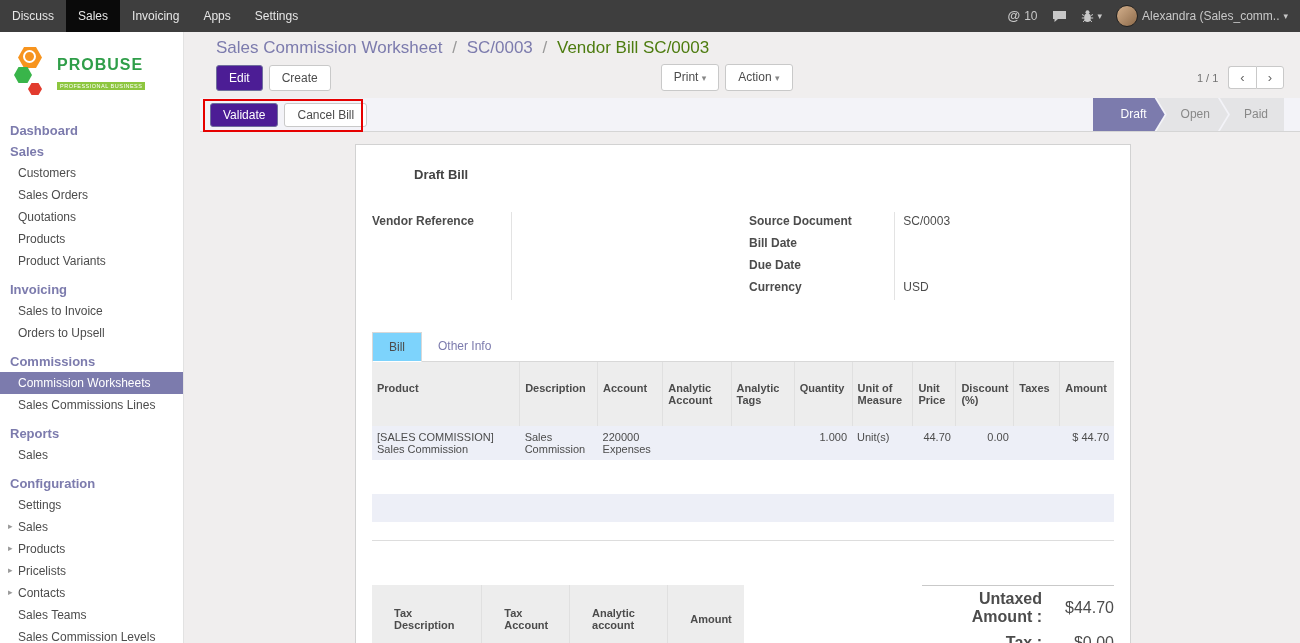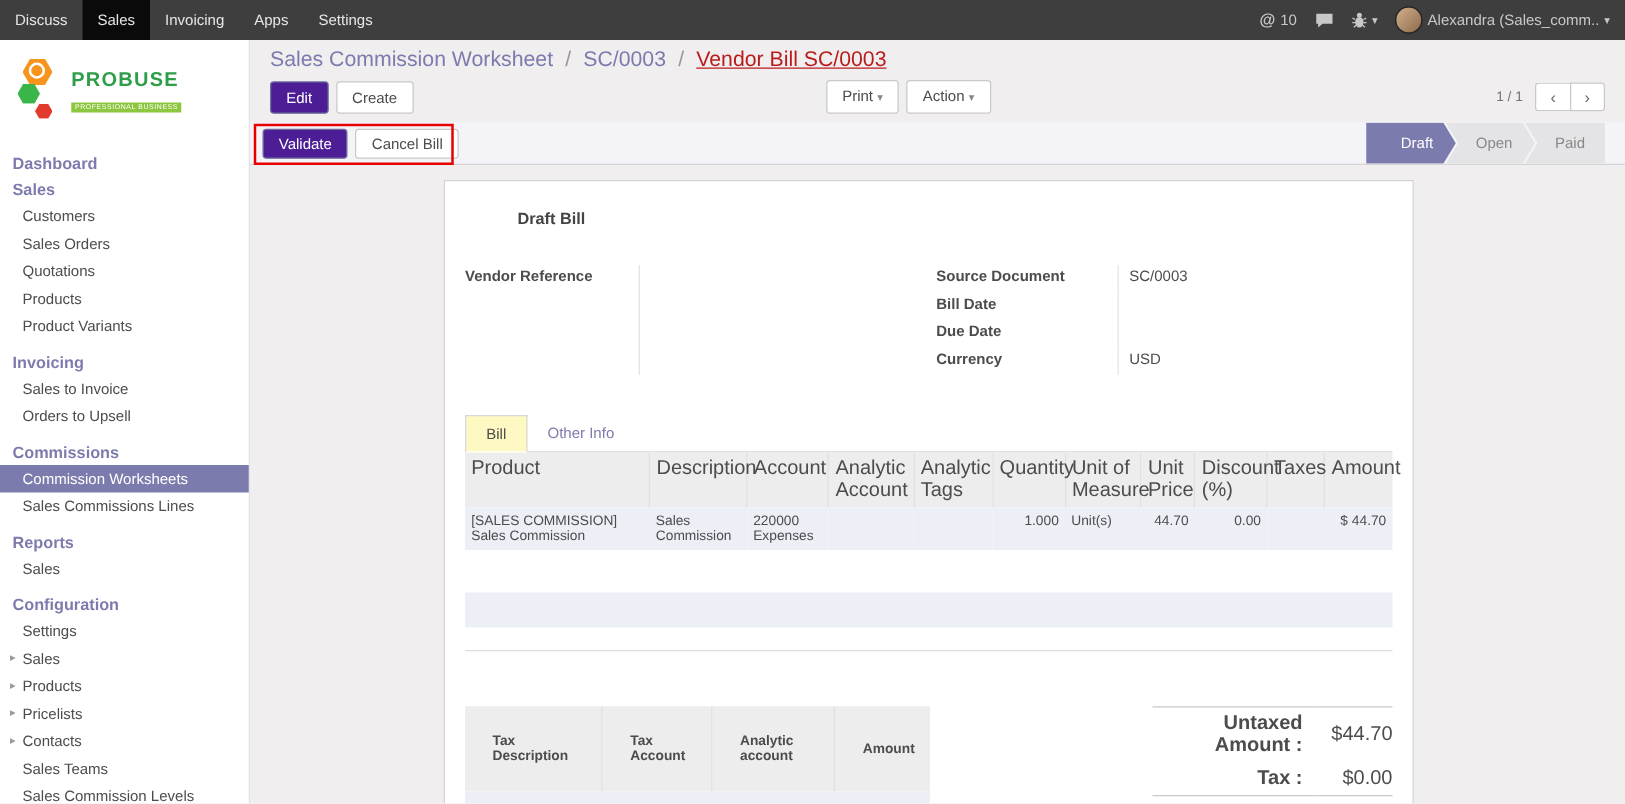--- a/index.html
+++ b/index.html
@@ -12,21 +12,21 @@
   .menu-item.active{background:#0a0a0a;}
   .topbar-spacer{flex:1;}
   .systray{display:flex;align-items:center;gap:14px;padding-right:12px;color:#c8c8c8;font-size:12px;}
   .tray-item{display:flex;align-items:center;gap:4px;cursor:pointer;line-height:32px;}
   .at-icon{font-weight:bold;font-size:13px;color:#c8c8c8;}
   .caret-dn{font-size:9px;color:#c8c8c8;}
   .avatar{width:20px;height:20px;border-radius:50%;display:inline-block;
           background:linear-gradient(135deg,#d4b08c 0%,#8c6a4a 100%);border:1px solid #222;}
 
   
-  .sidebar{position:absolute;top:32px;left:0;bottom:0;width:200px;background:#ffffff;
+  .sidebar{position:absolute;top:32px;left:0;bottom:0;width:184px;background:#ffffff;
            border-right:1px solid #e2e2e2;box-sizing:border-box;z-index:40;}
   .logo{padding:10px 10px 6px 14px;display:flex;align-items:center;gap:7px;height:64px;}
   .logo-hexes{position:relative;width:36px;height:58px;flex:0 0 auto;}
   .hex{position:absolute;clip-path:polygon(25% 0,75% 0,100% 50%,75% 100%,25% 100%,0 50%);}
   .hex-orange{width:24px;height:21px;left:4px;top:2px;background:#f7941e;}
   .hex-green{width:18px;height:16px;left:0;top:22px;background:#39b54a;}
   .hex-red{width:14px;height:12px;left:14px;top:38px;background:#e23b2e;}
   .lens{position:absolute;left:9px;top:5px;width:9px;height:9px;border:2px solid #fff;border-radius:50%;}
   .logo-text .name{font-size:16px;font-weight:bold;color:#2f9e49;letter-spacing:1px;}
   .logo-text .sub{font-size:5.5px;color:#fff;background:#8dc63f;padding:1px 3px;letter-spacing:.5px;
@@ -37,21 +37,21 @@
   .side-item{color:#4c4c4c;font-size:12px;padding:4px 10px 4px 18px;cursor:pointer;position:relative;}
   .side-item.active{background:#7c7bad;color:#fff;}
   .side-item .caret{position:absolute;left:8px;top:5px;color:#999;font-size:9px;}
 
   
   .content{position:absolute;left:200px;top:32px;right:0;bottom:0;display:flex;flex-direction:column;}
   .control-panel{padding:6px 16px 0 16px;}
   .breadcrumb{font-size:17px;margin-bottom:6px;}
   .crumb-link{color:#7c7bad;cursor:pointer;}
   .crumb-sep{color:#999;margin:0 5px;}
-  .crumb-current{color:#b91c1c;text-decoration:underline;}
+  .crumb-current{color:#4d7c0f;}
   .button-row{display:flex;align-items:center;margin-bottom:7px;}
   .btn{display:inline-block;font-size:12px;padding:4px 12px;border:1px solid #c9c9c9;border-radius:3px;
        background:#fff;color:#4c4c4c;cursor:pointer;line-height:16px;white-space:nowrap;}
   .btn.primary{background:#4c1d95;border-color:#6f6e9d;color:#fff;}
   .ml6{margin-left:6px;}
   .btn-print{margin-left:330px;}
   .pager{display:flex;align-items:center;margin-left:auto;}
   .pager-count{font-size:11px;color:#737373;margin-right:10px;}
   .pager-btn{font-size:13px;padding:3px 11px;border:1px solid #c9c9c9;background:#fff;color:#666;cursor:pointer;}
   .pager-btn.first{border-radius:3px 0 0 3px;border-right:none;}
@@ -80,26 +80,26 @@
   .info{display:flex;margin-bottom:32px;}
   .info table{border-collapse:collapse;font-size:12px;color:#4c4c4c;}
   .info .lbl{font-weight:bold;padding:2px 8px 2px 0;vertical-align:top;height:18px;}
   .info .val{border-left:1px solid #e3e3e3;padding:2px 0 2px 8px;vertical-align:top;height:18px;}
   .t-left .lbl{width:132px;} .t-left .val{width:210px;}
   .t-right{margin-left:20px;} .t-right .lbl{width:138px;} .t-right .val{width:212px;}
   .link{color:#7c7bad;cursor:pointer;}
 
   .tabs{border-bottom:1px solid #d8d8d8;display:flex;margin-top:6px;}
   .tab{font-size:12px;padding:7px 16px;cursor:pointer;}
-  .tab.active{background:#fef9c3;border:1px solid #d8d8d8;border-bottom-color:#fff;margin-bottom:-1px;color:#4c4c4c;}
+  .tab.active{background:#7dd3fc;border:1px solid #d8d8d8;border-bottom-color:#fff;margin-bottom:-1px;color:#4c4c4c;}
   .tab.inactive{color:#7c7bad;}
 
   table.lines{width:100%;border-collapse:collapse;table-layout:fixed;}
-  table.lines th{background:#ededed;font-size:16px;font-weight:normal;color:#4c4c4c;text-align:left;
-                 padding:4px 5px;border-left:1px solid #e0e0e0;vertical-align:top;cursor:pointer;}
+  table.lines th{background:#ededed;font-size:11px;font-weight:bold;color:#4c4c4c;text-align:left;
+                 padding:20px 5px;border-left:1px solid #e0e0e0;vertical-align:top;cursor:pointer;}
   table.lines th:first-child{border-left:none;}
   table.lines td{font-size:11px;color:#4c4c4c;padding:5px;vertical-align:top;word-wrap:break-word;}
   tr.data{background:#edeff7;cursor:pointer;}
   td.num,th.num-h{text-align:right;}
   tr.fill-white td{height:24px;}
   tr.fill-stripe td{height:18px;background:#edeff7;}
   .sep-line{border-top:1px solid #ddd;margin-top:18px;}
 
   .bottom{display:flex;margin-top:44px;align-items:flex-start;}
   table.taxes{width:372px;border-collapse:collapse;table-layout:fixed;}

